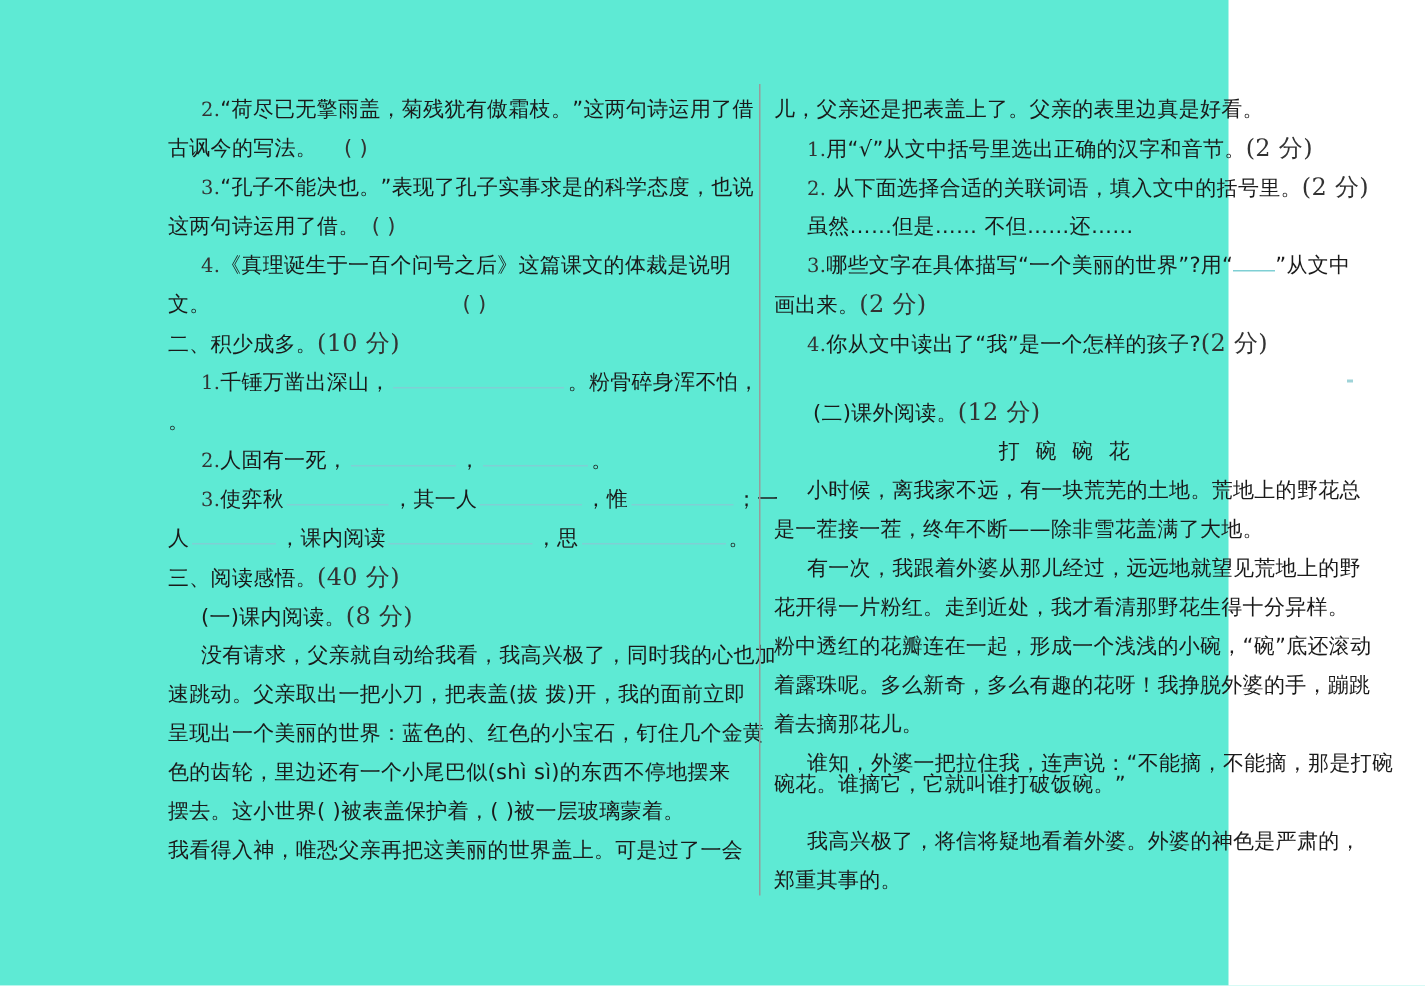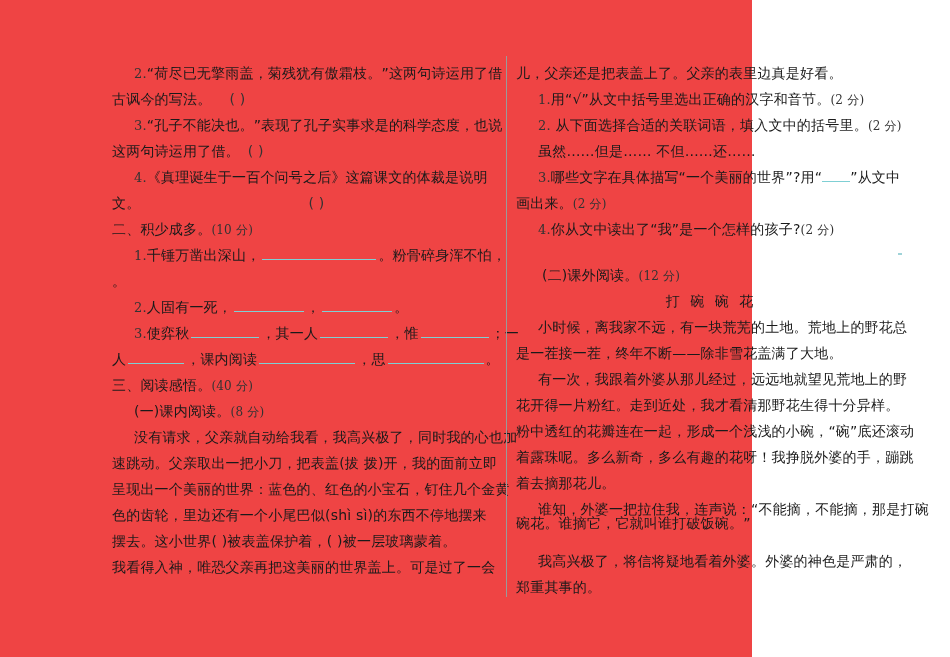--- a/index.html
+++ b/index.html
@@ -1,26 +1,26 @@
 <!DOCTYPE html>
 <html><head>
 <meta charset="utf-8">
 <style>
   * { margin: 0; padding: 0; box-sizing: border-box; }
   html, body { width: 950px; height: 657px; background: #ffffff; overflow: hidden; }
   body { position: relative; font-family: "DejaVu Sans", "Liberation Sans", sans-serif; color: #1a1a1a; }
-  .page { position: absolute; left: 0; top: 0; width: 752px; height: 657px; background: #ef4444; }
+  .page { position: absolute; left: 0; top: 0; width: 819px; height: 657px; background: #5eead4; }
   .col { position: absolute; top: 60px; }
   .col-left { left: 112px; width: 388px; }
   .col-right { left: 516px; width: 390px; }
   .divider { position: absolute; left: 506px; top: 56px; width: 1px; height: 541px; background: #9a9a9a; }
   .line { position: absolute; left: 0; height: 26px; line-height: 26px; font-size: 14px; white-space: nowrap; letter-spacing: 0.2px; }
   .indent { padding-left: 22px; }
   .num { font-family: "DejaVu Serif", "Liberation Serif", serif; font-size: 13px; color: #333; }
-  .score { font-family: "DejaVu Serif", "Liberation Serif", serif; font-size: 12px; color: #333; }
+  .score { font-family: "DejaVu Serif", "Liberation Serif", serif; font-size: 16px; color: #333; }
   .paren { display: inline-block; color: #333; }
   .blank { display: inline-block; border-bottom: 1.5px solid #7fcfd4; height: 14px; vertical-align: baseline; margin: 0 2px; }
   .title-center { text-align: center; width: 100%; letter-spacing: 3px; }
   .stray-mark { position: absolute; left: 898px; top: 253px; width: 4px; height: 2px; background: #9fd3d8; }
 </style>
 </head>
 <body>
 
 <div class="page">
 

